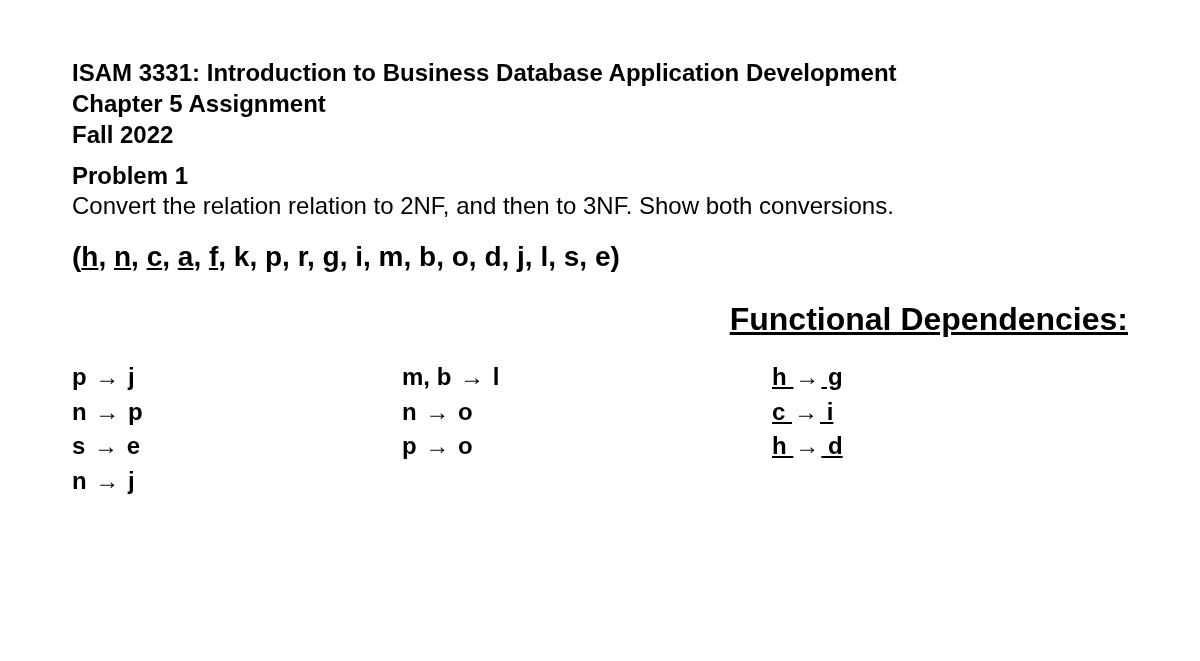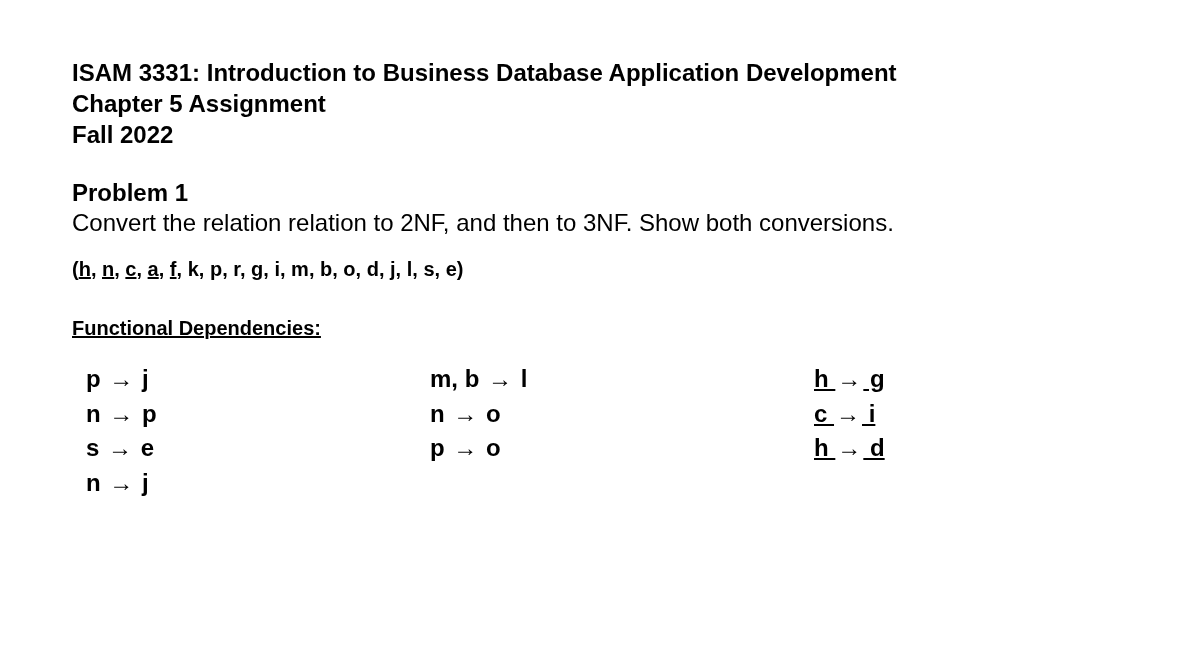--- a/index.html
+++ b/index.html
@@ -13,54 +13,54 @@
     }
     .document {
       padding: 57px 72px 40px 72px;
     }
     .header-line {
       font-weight: bold;
       font-size: 24px;
       line-height: 1.3;
     }
     .problem-block {
-      margin-top: 28px;
+      margin-top: 11px;
     }
     .problem-title {
       font-weight: bold;
       font-size: 24px;
     }
     .problem-desc {
       font-size: 24px;
       line-height: 1.3;
     }
     .relation {
       margin-top: 20px;
       font-weight: bold;
-      font-size: 20px;
+      font-size: 28px;
     }
     .relation .key-attr {
       text-decoration: underline;
     }
     .fd-header {
-      margin-top: 36px;
+      margin-top: 28px;
       font-weight: bold;
-      font-size: 20px;
+      font-size: 32px;
       text-decoration: underline;
+      text-align: right;
     }
     .fd-columns {
       display: flex;
       flex-direction: row;
       margin-top: 22px;
       font-weight: bold;
       font-size: 24px;
     }
     .fd-col {
       line-height: 1.45;
-      margin-left: 14px;
     }
     .fd-col-1 { width: 330px; }
     .fd-col-2 { width: 370px; }
     .fd-col-3 { width: 260px; text-decoration: underline; }
     .arrow {
       display: inline-block;
       padding: 0 2px;
     }
   </style>
 </head>

